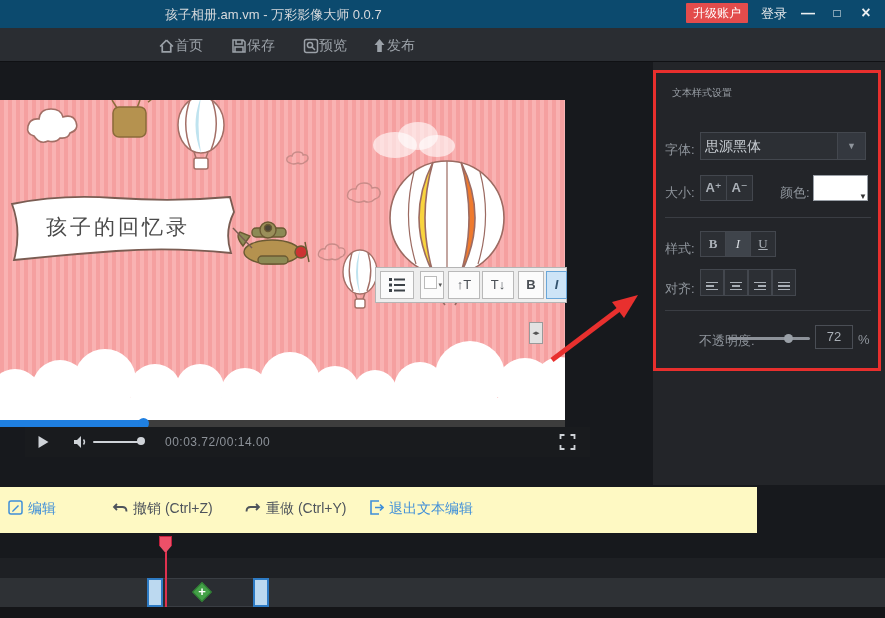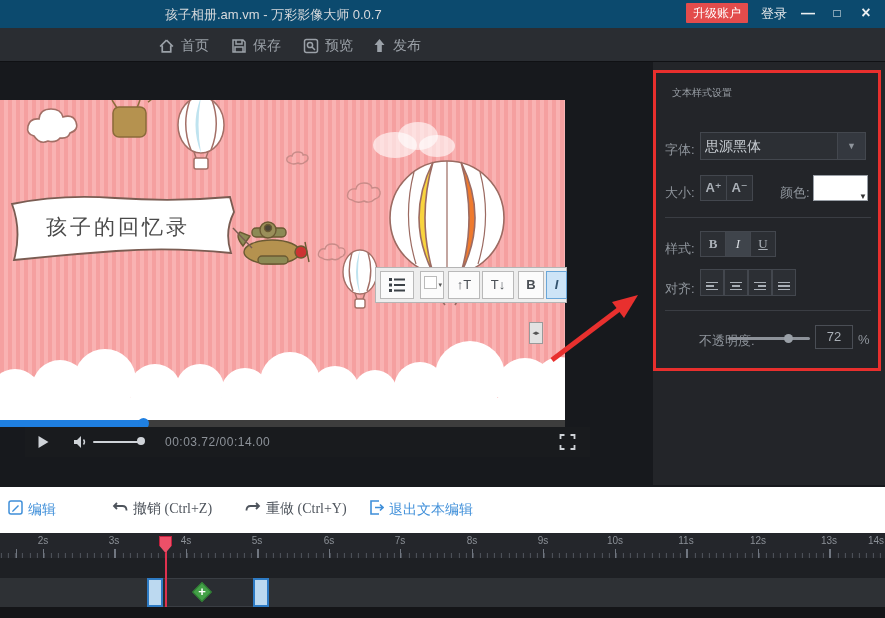--- a/index.html
+++ b/index.html
@@ -10,21 +10,21 @@
 
   
   .titlebar { left:0; top:0; width:885px; height:28px; background:#0c4a6e; }
   .title-text { left:165px; top:6px; color:#d8dadd; font-size:13px; }
   .upgrade-btn { left:686px; top:3px; width:62px; height:20px; background:#e34c4c; color:#fff; font-size:12px; text-align:center; line-height:20px; border-radius:1px; }
   .login-btn { left:761px; top:5px; color:#e8eaec; font-size:13px; }
   .winbtn { color:#eceff1; font-size:14px; font-weight:bold; line-height:18px; text-align:center; width:18px; height:18px; top:4px; }
 
   
   .toolbar { left:0; top:28px; width:885px; height:34px; background:#2a2d32; border-bottom:1px solid #101114; }
-  .tb-item { position:absolute; top:8px; height:20px; display:flex; align-items:center; gap:6px; color:#9ba1a8; font-size:14px; }
+  .tb-item { position:absolute; top:8px; height:20px; display:flex; align-items:center; color:#9ba1a8; font-size:14px; }
   .tb-item svg { display:block; }
 
   
   .stage { left:0; top:100px; width:565px; height:320px; background:repeating-linear-gradient(to right,#f5a0a0 0 4px,#f9b2b2 4px 8px); overflow:hidden; }
   .progress { left:0; top:420px; width:565px; height:7px; background:#3d3d3d; }
   .progress-fill { left:0; top:0; height:7px; background:#1f7fe0; }
   .progress-thumb { width:11px; height:11px; border-radius:50%; background:#1f7fe0; top:-2px; }
   .controlbar { left:0; top:427px; width:565px; height:30px; background:#191b1e;margin-left:25px; }
   .time-text { color:#8d9299; font-size:12px; letter-spacing:.5px; }
 
@@ -43,21 +43,21 @@
   .p-btn { position:absolute; height:26px; background:#2c2f34; border:1px solid #43474e; color:#aab0b7; text-align:center; font-size:13px; line-height:24px; }
   .p-btn.active { background:#3f444b; color:#d7dbe0; }
   .divider { position:absolute; height:1px; background:#3a3d43; }
   .align-glyph { display:inline-block; width:12px; }
   .align-glyph i { display:block; height:1.5px; background:#aab0b7; margin:2px 0; }
   .slider-track { height:3px; background:#8d9299; border-radius:2px; }
   .slider-thumb { width:9px; height:9px; border-radius:50%; background:#9aa0a7; top:-3px; }
   .opacity-box { width:38px; height:24px; background:#232529; border:1px solid #4a4e55; color:#aab0b7; font-size:13px; text-align:center; line-height:22px; }
 
   
-  .editbar { left:0; top:487px; width:885px; height:46px; background:#ffffff;font-family:Liberation Serif, serif; }
+  .editbar { left:0; top:487px; width:757px; height:46px; background:#fef9c3; }
   .eb-item { position:absolute; top:13px; display:flex; align-items:center; gap:5px; font-size:14px; }
   .eb-blue { color:#3f8fd9; }
   .eb-gray { color:#4e545c; }
 
   
   .ruler { left:0; top:533px; width:885px; height:25px; background:#24262b; overflow:hidden;
     background-image:
       repeating-linear-gradient(to right, #707680 0 1px, transparent 1px 71.5px),
       repeating-linear-gradient(to right, #50545c 0 1px, transparent 1px 7.15px);
     background-size:100% 9px,100% 5px; background-position:43px bottom,0.9px bottom; background-repeat:repeat-x; }
@@ -336,35 +336,20 @@
       <span>重做 (Ctrl+Y)</span>
     </div>
     <div class="eb-item eb-blue" style="left:369px;">
       <span><svg width="15" height="15" viewBox="0 0 15 15">
             <path d="M10 1 H2 v13 h8 M6 7.5 h8 M11 4.5 l3 3 l-3 3" fill="none" stroke="#3f8fd9" stroke-width="1.6"></path>
           </svg></span>
       <span>退出文本编辑</span>
     </div>
   </div>
 
-  <div class="abs ruler">
-    <span class="ruler-label" style="left:29px;">2s</span>
-    <span class="ruler-label" style="left:100px;">3s</span>
-    <span class="ruler-label" style="left:172px;">4s</span>
-    <span class="ruler-label" style="left:243px;">5s</span>
-    <span class="ruler-label" style="left:315px;">6s</span>
-    <span class="ruler-label" style="left:386px;">7s</span>
-    <span class="ruler-label" style="left:458px;">8s</span>
-    <span class="ruler-label" style="left:529px;">9s</span>
-    <span class="ruler-label" style="left:601px;">10s</span>
-    <span class="ruler-label" style="left:672px;">11s</span>
-    <span class="ruler-label" style="left:744px;">12s</span>
-    <span class="ruler-label" style="left:815px;">13s</span>
-    <span class="ruler-label" style="left:868px;width:34px;text-align:left;">14s</span>
-  </div>
 
   <div class="abs trackarea">
     <div class="abs trackrow" style="top:20px;"></div>
     <div class="abs clip-body" style="top:20px;"></div>
     <div class="abs clip-handle" style="left:147px;top:20px;"></div>
     <div class="abs clip-handle" style="left:253px;top:20px;"></div>
     <div class="abs diamond-wrap" style="top:25px;">
       <span class="diamond"></span>
       <span class="diamond-plus">+</span>
     </div>

